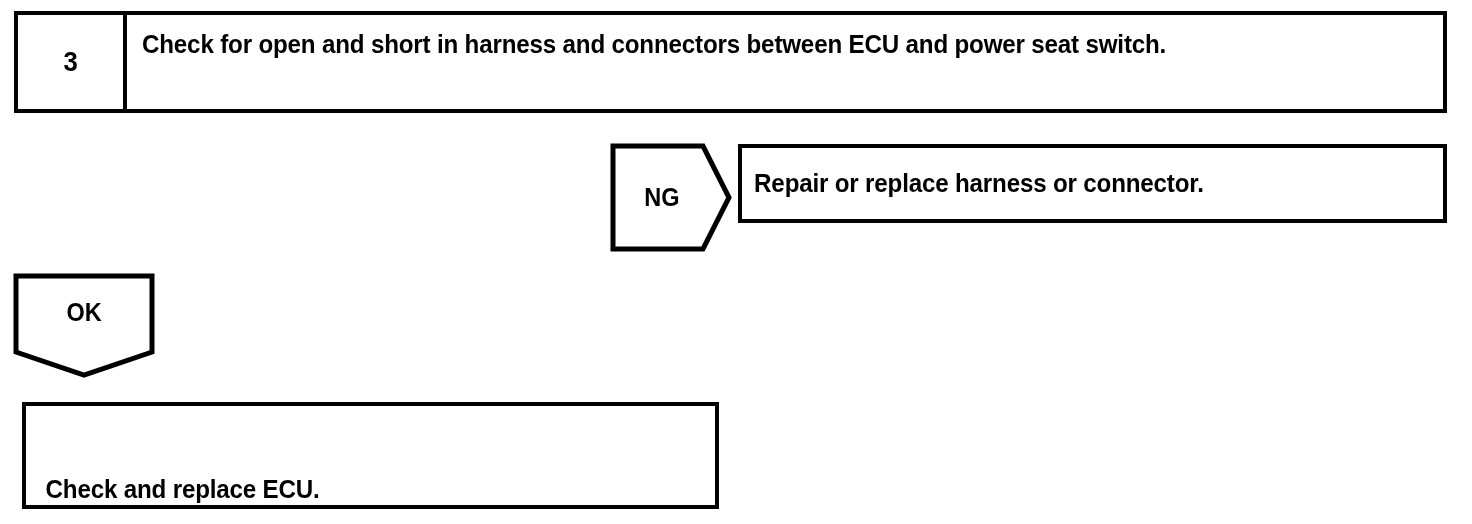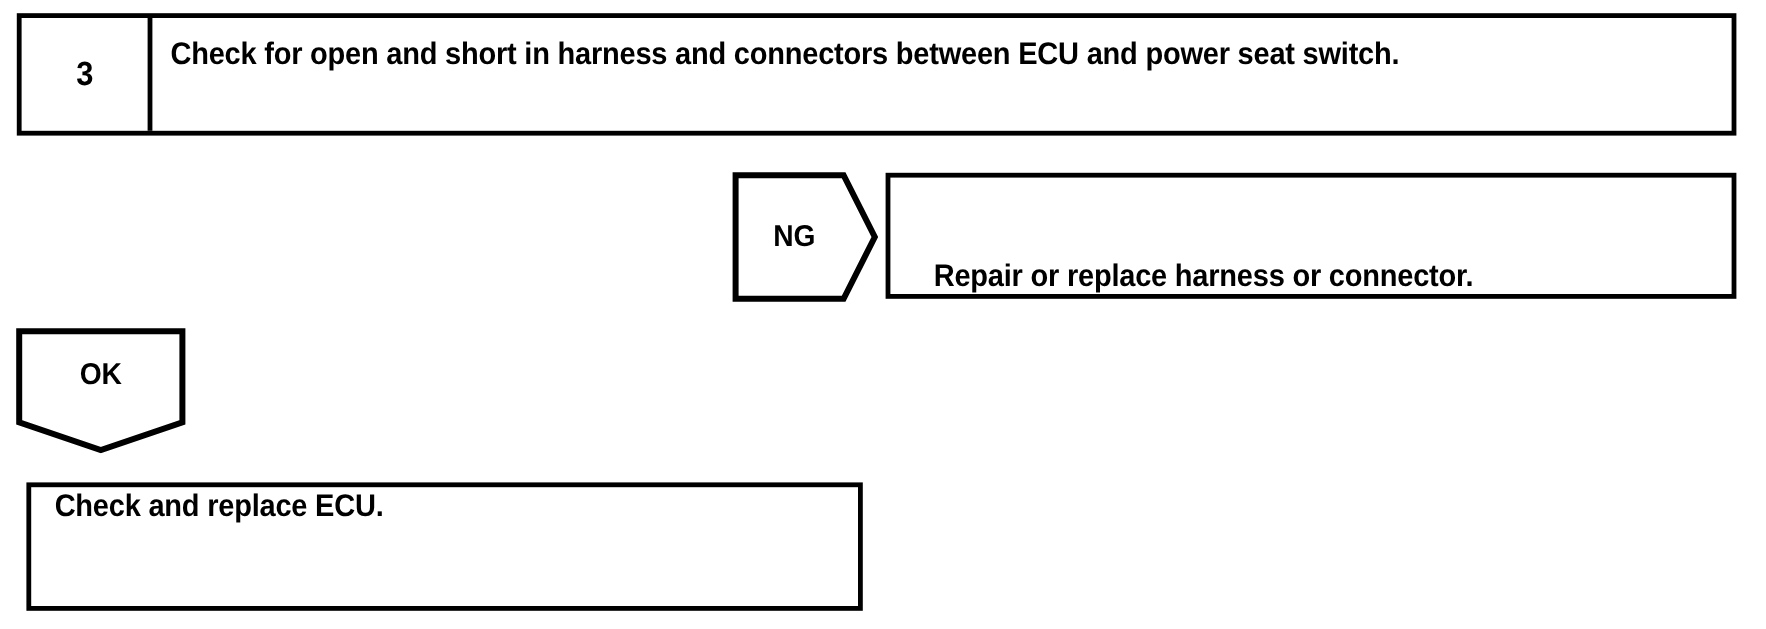--- a/index.html
+++ b/index.html
@@ -93,27 +93,26 @@
     transform: scaleX(0.94);
     transform-origin: center center;
   }
 
   
   .repair-box {
     position: absolute;
     left: 738px;
     top: 144px;
     width: 709px;
-    height: 105px;
+    height: 79px;
     box-sizing: border-box;
     border: 4px solid #000000;
     background: #ffffff;
     display: flex;
-    align-items: flex-end;
-    padding-left: 24px;
+    align-items: center;
   }
   .repair-text {
     padding-left: 13px;
     font-size: 26px;
     font-weight: bold;
     color: #000000;
     letter-spacing: -0.2px;
     transform: scaleX(0.93);
     transform-origin: left center;
   }
@@ -151,21 +150,21 @@
   .result-box {
     position: absolute;
     left: 22px;
     top: 402px;
     width: 697px;
     height: 107px;
     box-sizing: border-box;
     border: 4px solid #000000;
     background: #ffffff;
     display: flex;
-    align-items: flex-start;
+    align-items: flex-end;
   }
   .result-text {
     padding-left: 21px;
     font-size: 26px;
     font-weight: bold;
     color: #000000;
     letter-spacing: -0.2px;
     transform: scaleX(0.93);
     transform-origin: left center;
   }

